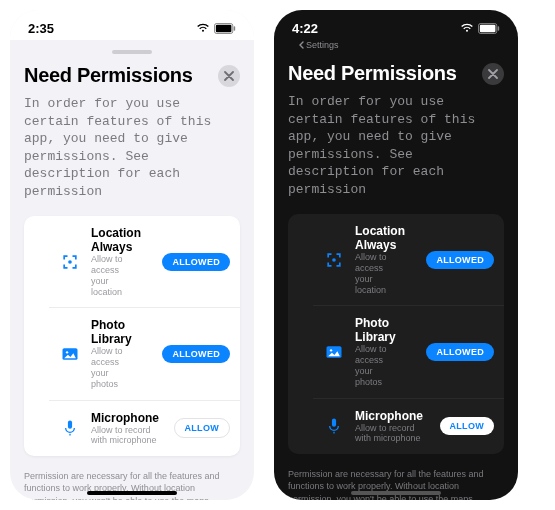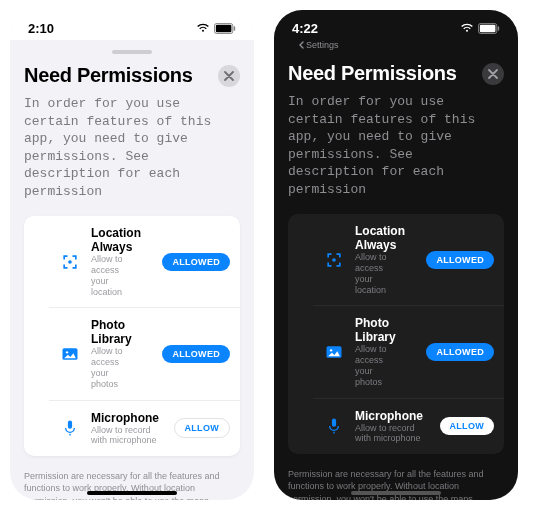--- a/index.html
+++ b/index.html
@@ -163,21 +163,21 @@
       border-radius: 3px;
     }
     .phone.light .home-indicator { background: #000; }
     .phone.dark  .home-indicator { background: #555; }
   </style>
 </head>
 <body>
 
 <div class="phone light">
   <div class="status-bar">
-    <span>2:10</span>
+    <span>2:35</span>
     <span class="status-right">
       <span class="wifi">
         <svg width="14" height="10" viewBox="0 0 16 12">
             <path d="M8 10.5a1.2 1.2 0 100-2.4 1.2 1.2 0 000 2.4zM3.5 6.2a6.4 6.4 0 019 0l-1.2 1.2a4.7 4.7 0 00-6.6 0L3.5 6.2zM1 3.7a10 10 0 0114 0L13.8 4.9a8.3 8.3 0 00-11.6 0L1 3.7z" fill="currentColor"></path>
           </svg>
       </span>
       <span class="battery">
         <svg width="22" height="11" viewBox="0 0 24 12">
             <rect x="0.5" y="0.5" width="20" height="11" rx="2.5" stroke="currentColor" fill="none" opacity="0.5"></rect>
             <rect x="2" y="2" width="17" height="8" rx="1.3" fill="currentColor"></rect>

